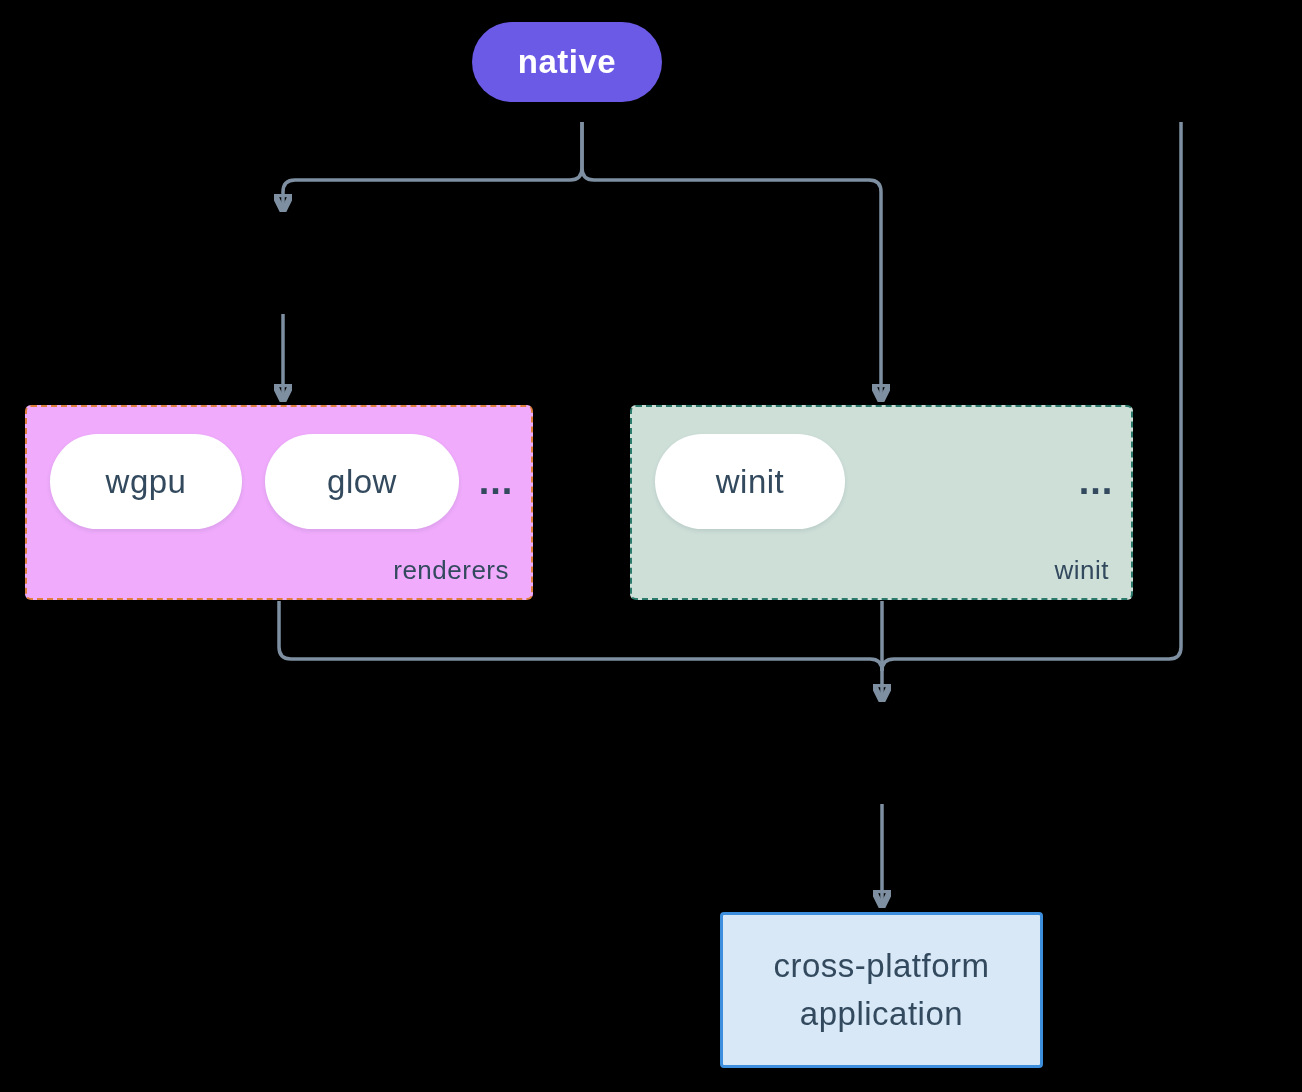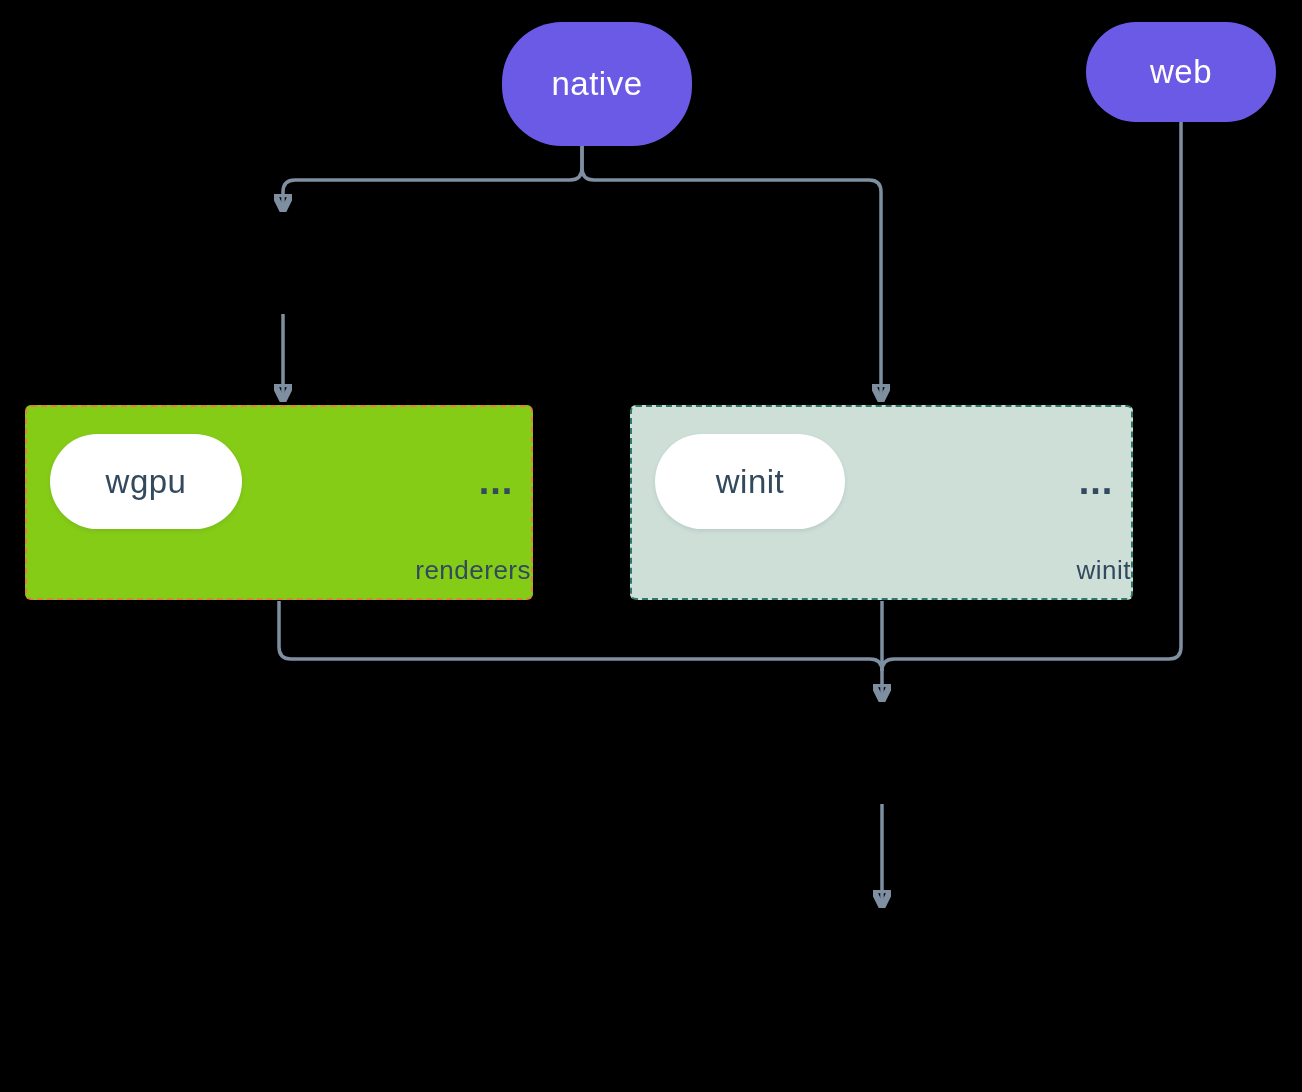--- a/index.html
+++ b/index.html
@@ -31,24 +31,24 @@
     border-radius: 60px;
     font-size: 33px;
     letter-spacing: 0.5px;
     z-index: 2;
   }
   .pill.purple { background: #6A5AE6; color: #FFFFFF; }
   .pill.orange { background: #E0803D; color: #FFFFFF; }
   .pill.blue   { background: #2E8EDC; color: #FFFFFF; }
   .pill.white  { background: #FFFFFF; color: #334A5E; box-shadow: 0 2px 4px rgba(51,74,94,0.12); }
   .group-box { z-index: 1; border-radius: 6px; }
-  .group-box.renderers { background: #84cc16; border: 2px dashed #E0803D; }
+  .group-box.renderers { background: #f0abfc; border: 2px dashed #E0803D; }
   .group-box.shells    { background: #CEDFD8; border: 2px dashed #2C7A6B; padding-left: 36px; }
   .group-label {
-    right: 0;
+    right: 22px;
     bottom: 12px;
     font-size: 26px;
     color: #334A5E;
     letter-spacing: 0.5px;
   }
   .ellipsis {
     display: flex;
     align-items: center;
     justify-content: center;
     font-size: 38px;
@@ -87,32 +87,33 @@
     </defs>
     <path d="M 582 122 L 582 168 Q 582 180 570 180 L 295 180 Q 283 180 283 192 L 283 210" marker-end="url(#arrow)"></path>
     <path d="M 582 122 L 582 168 Q 582 180 594 180 L 869 180 Q 881 180 881 192 L 881 400" marker-end="url(#arrow)"></path>
     <path d="M 283 314 L 283 400" marker-end="url(#arrow)"></path>
     <path d="M 279 601 L 279 647 Q 279 659 291 659 L 870 659 Q 882 659 882 671"></path>
     <path d="M 1181 122 L 1181 647 Q 1181 659 1169 659 L 894 659 Q 882 659 882 671"></path>
     <path d="M 882 601 L 882 700" marker-end="url(#arrow)"></path>
     <path d="M 882 804 L 882 906" marker-end="url(#arrow)"></path>
   </svg>
 
-  <div class="node pill purple" style="left:502px; top:22px; width:190px; height:124px;">native</div>
+  <div class="node pill purple" style="left:472px; top:22px; width:190px; height:80px;font-weight:bold;">native</div>
 
-  <div class="node pill purple" style="left:1086px; top:22px; width:190px; height:100px;">web</div>
 
 
   <div class="group-box renderers" style="left:25px; top:405px; width:508px; height:195px;">
     <div class="node pill white" style="left:23px; top:27px; width:192px; height:95px;">wgpu</div>
+    <div class="node pill white" style="left:238px; top:27px; width:194px; height:95px;">glow</div>
     <div class="ellipsis" style="left:440px; top:27px; width:58px; height:95px;">...</div>
     <div class="group-label">renderers</div>
   </div>
 
   <div class="group-box shells" style="left:630px; top:405px; width:503px; height:195px;">
     <div class="node pill white" style="left:23px; top:27px; width:190px; height:95px;">winit</div>
     <div class="ellipsis" style="left:436px; top:27px; width:56px; height:95px;">...</div>
     <div class="group-label">winit</div>
   </div>
 
 
+  <div class="app-box">cross-platform application</div>
 
 </div>
 
 </body></html>

